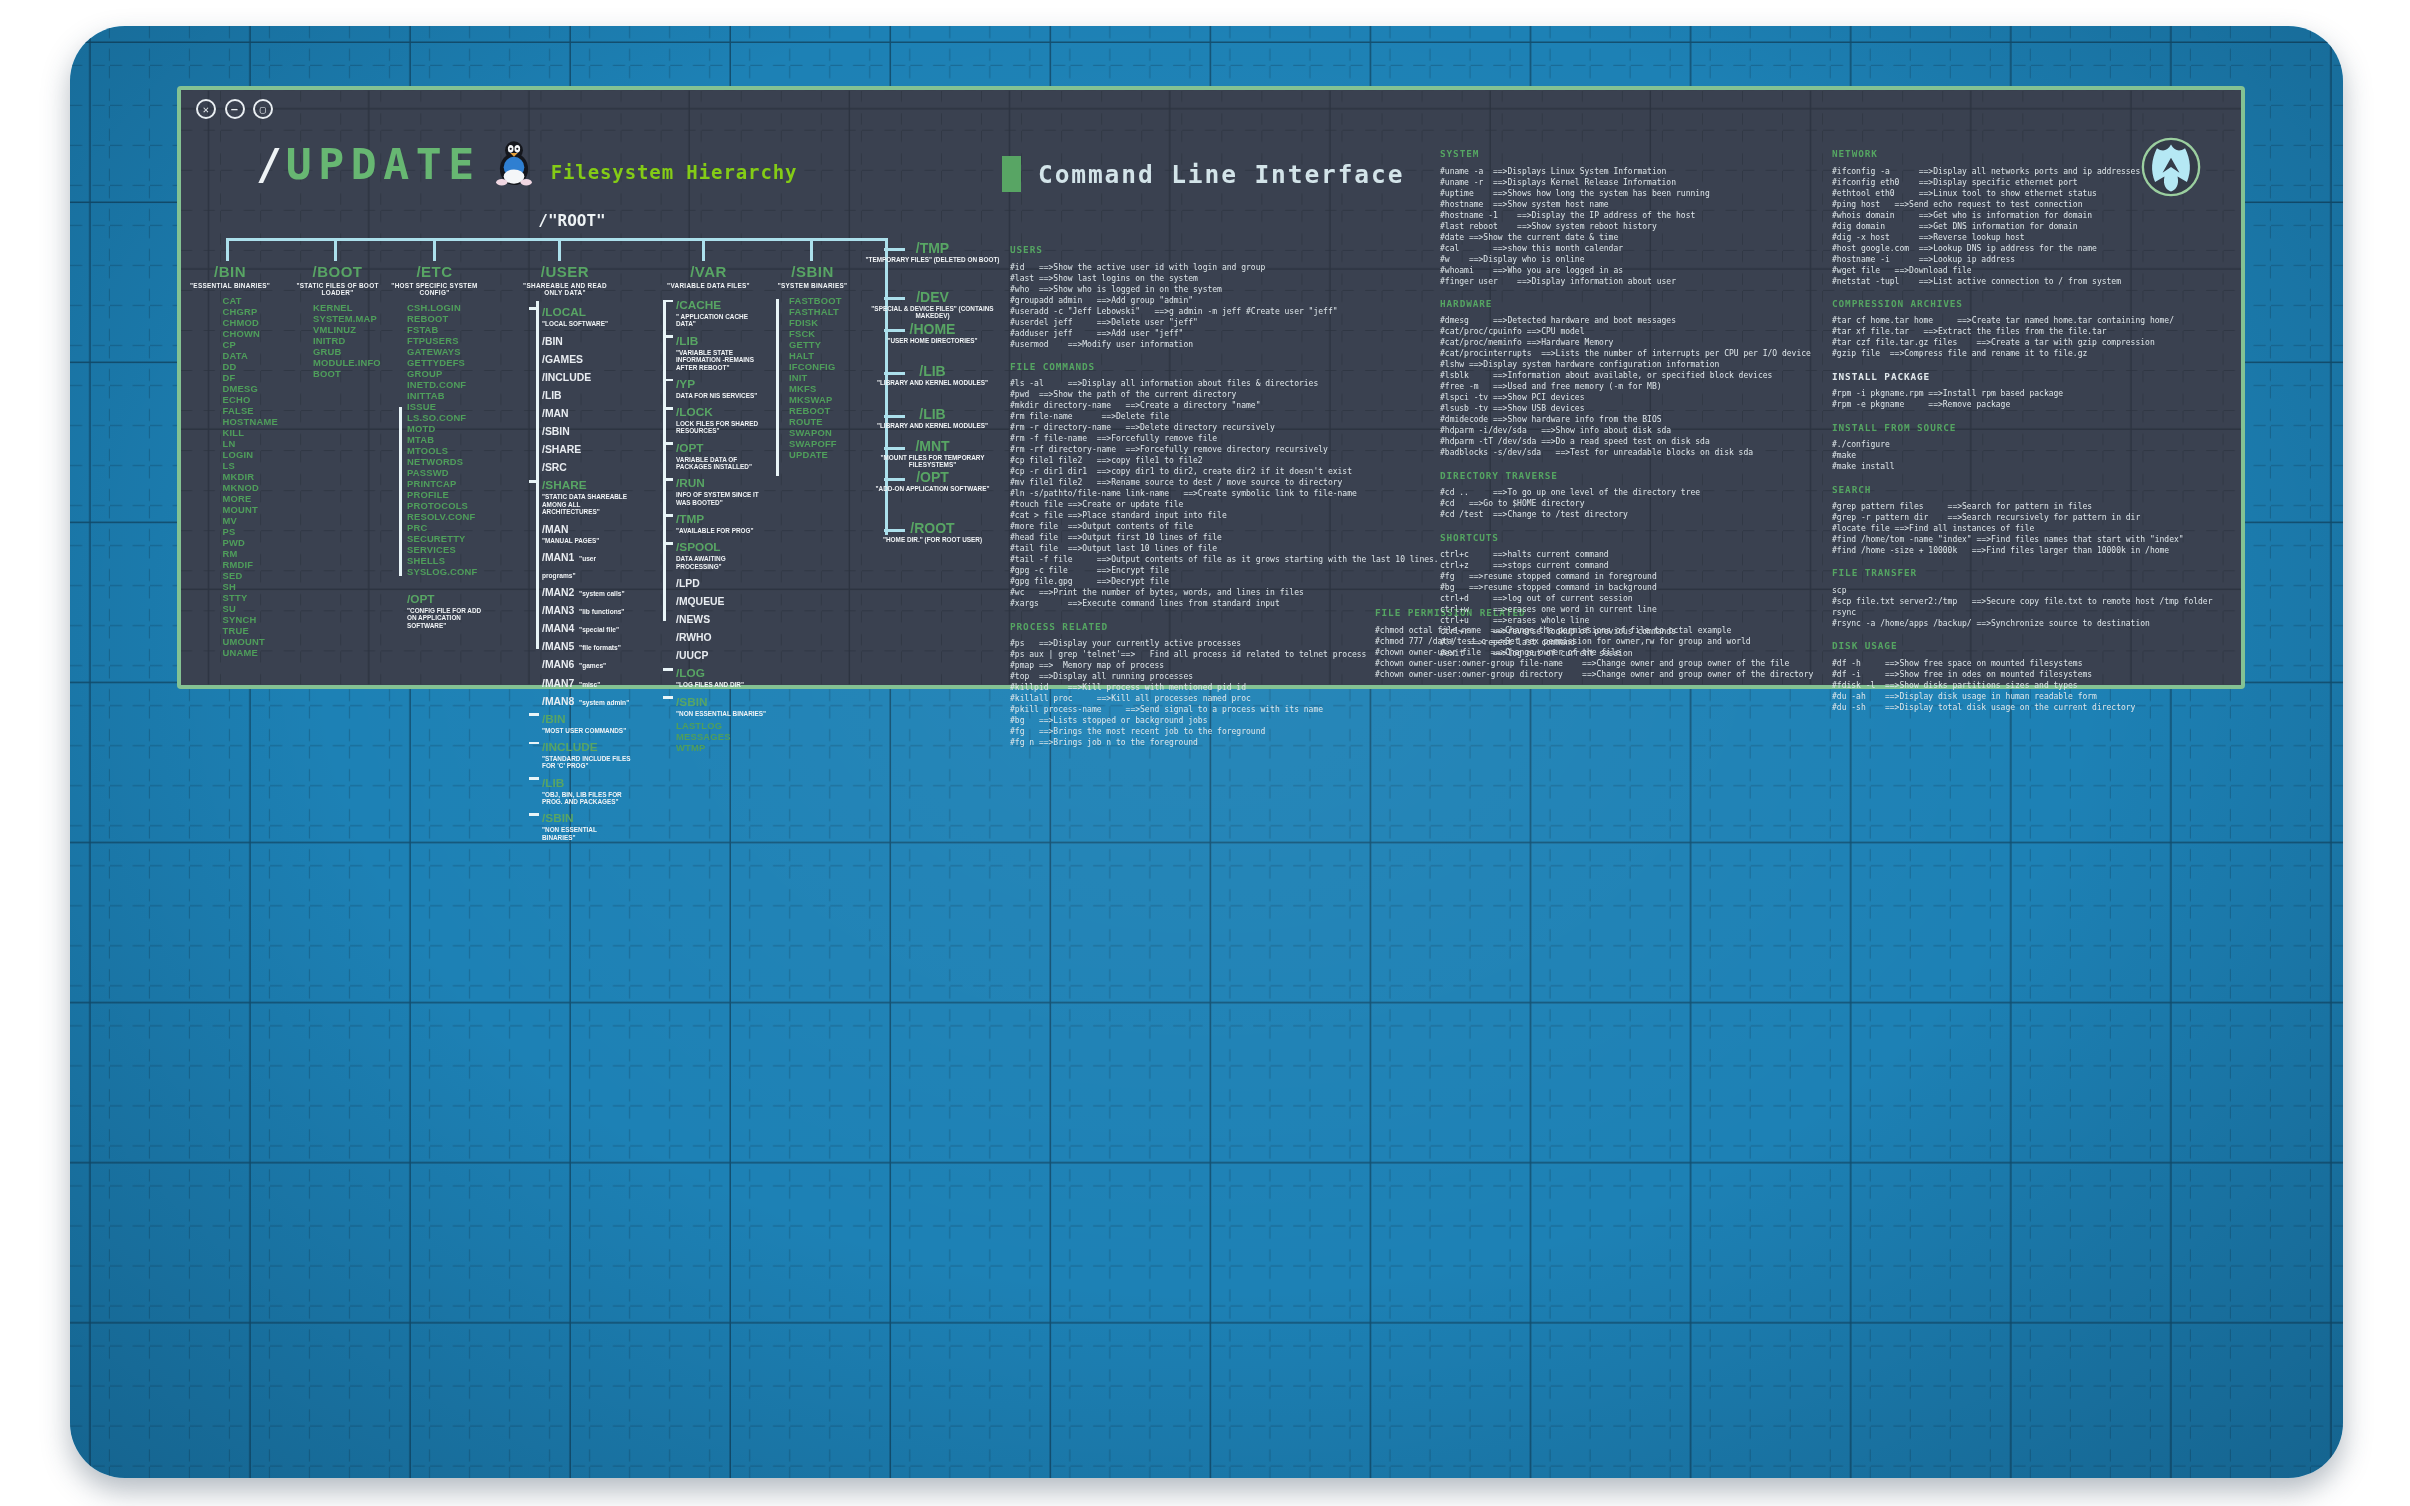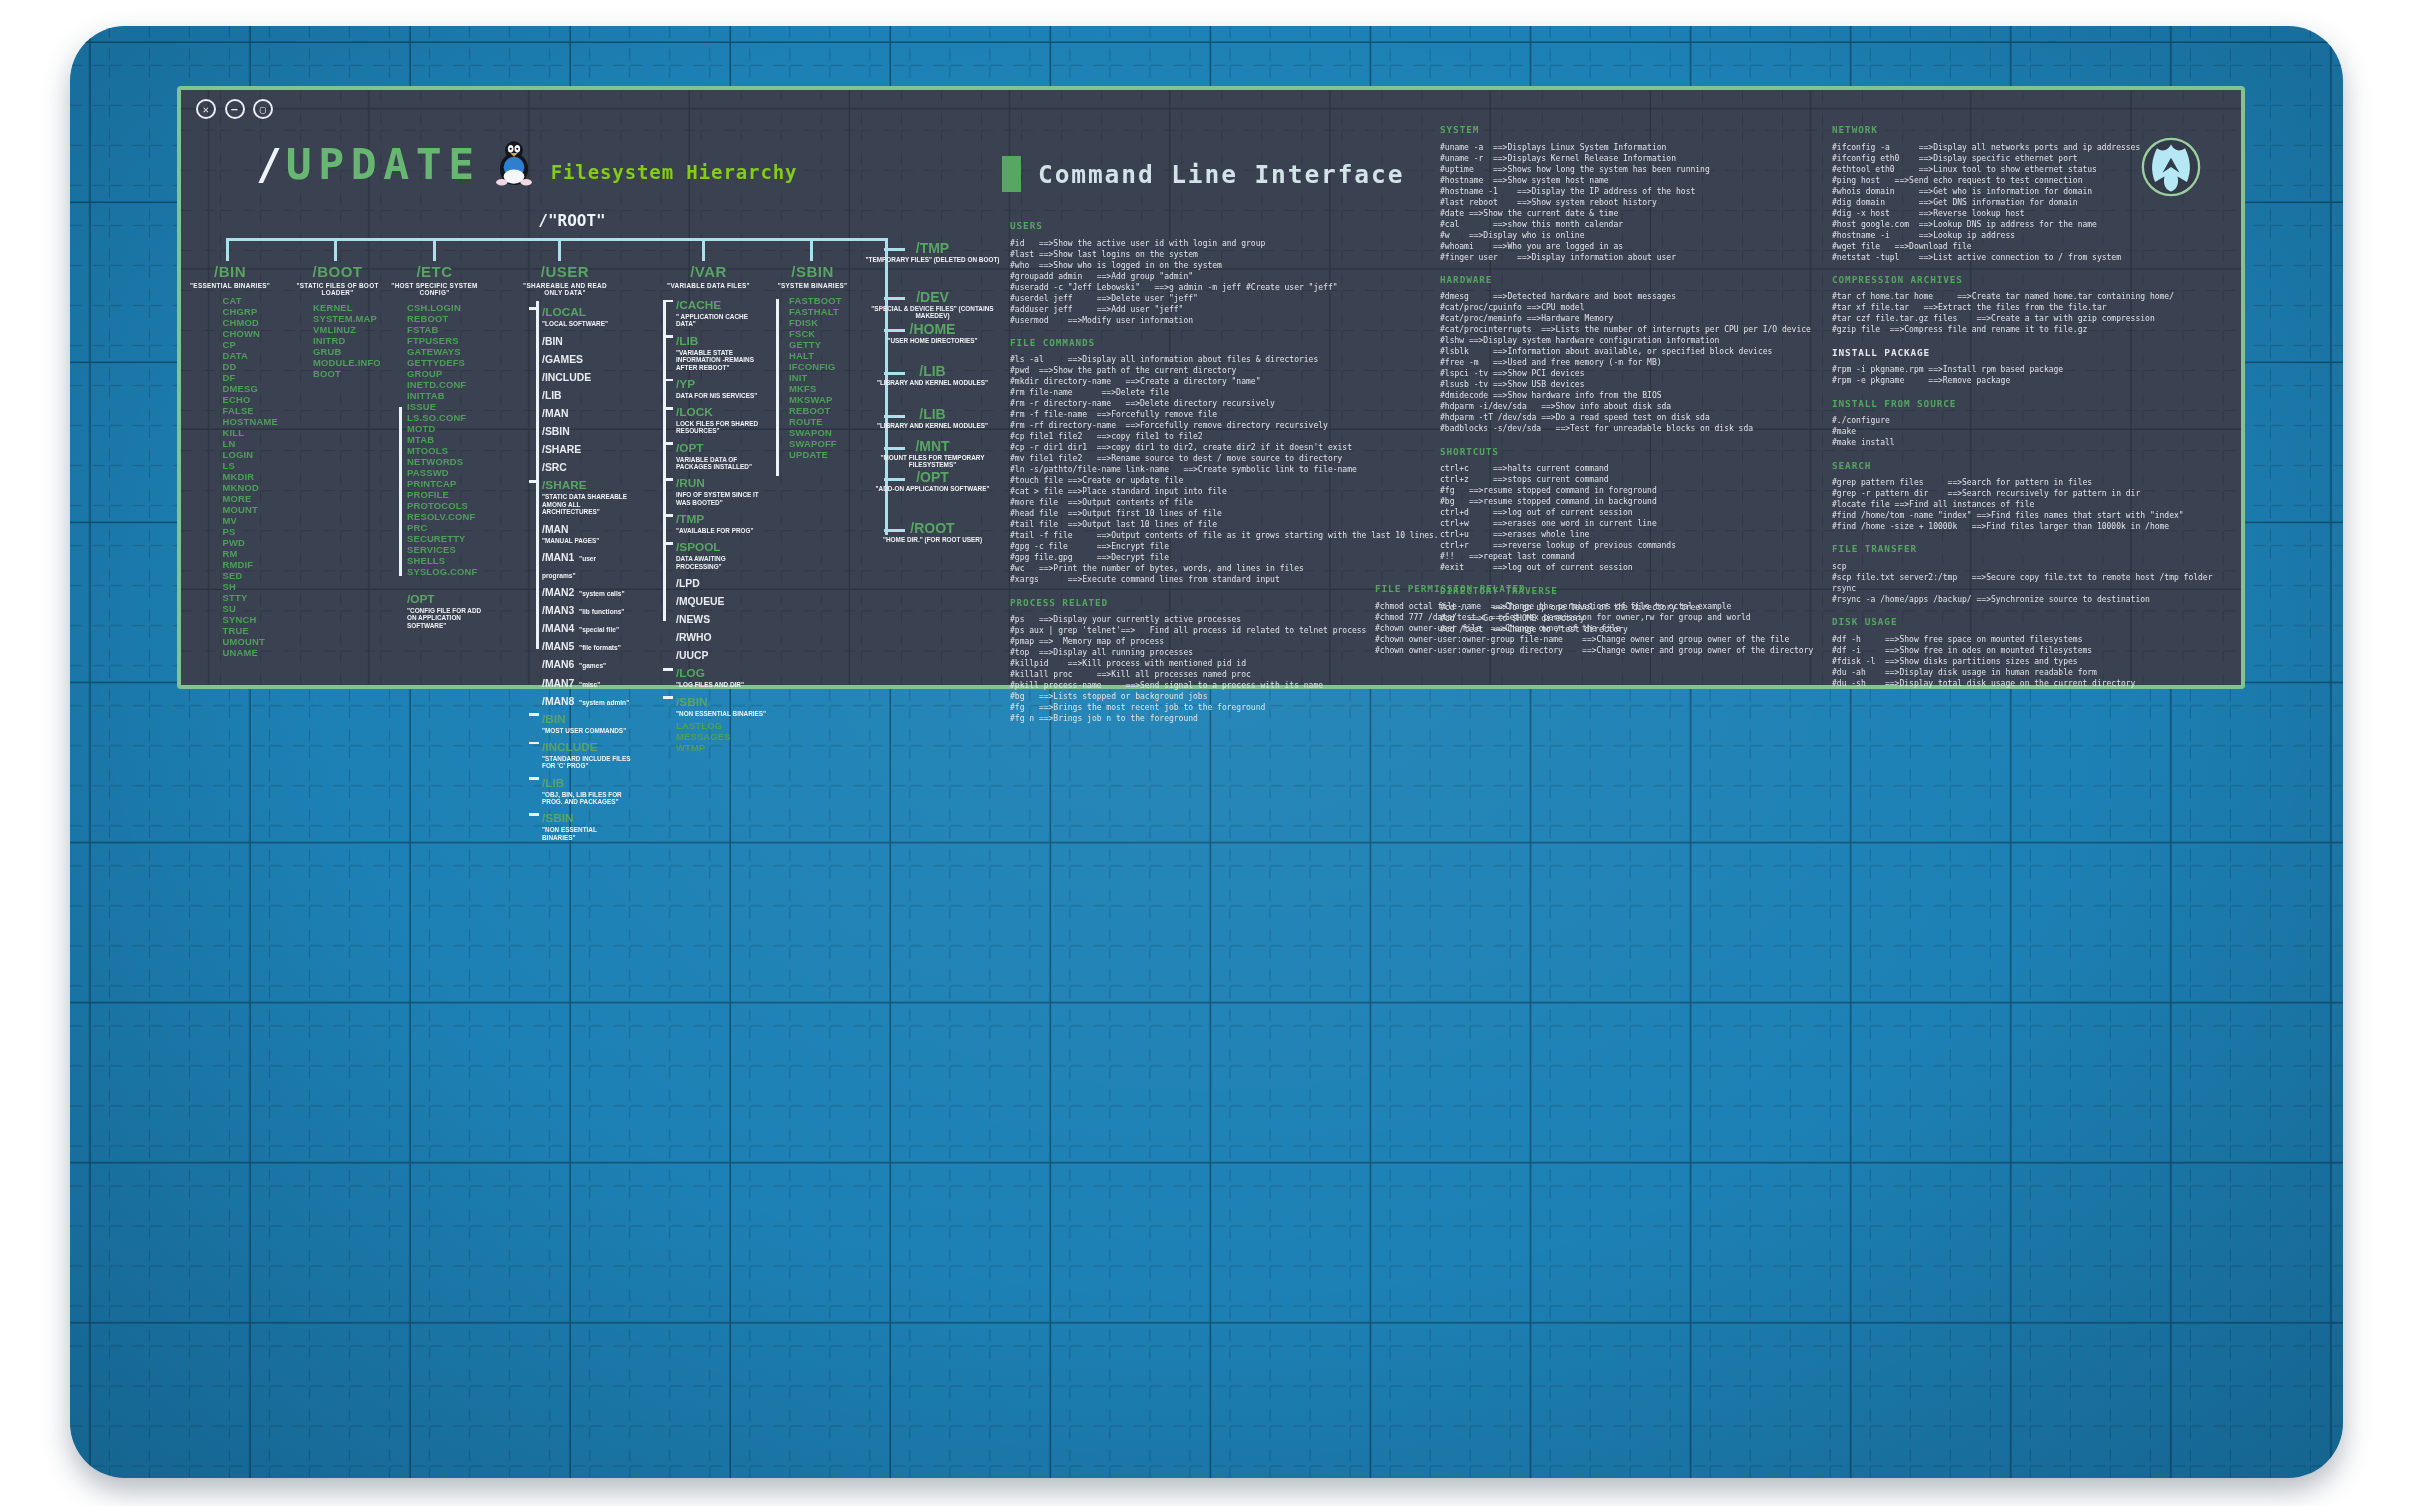--- a/index.html
+++ b/index.html
@@ -48,21 +48,21 @@
   .fs-entry.gap{margin-top:11.3px;}
   .col-line{position:absolute;width:3.3px;background:#e8f4f7;}
   
   .rb-item{position:absolute;left:683px;width:137px;text-align:center;}
   .rb-item .nm{font:bold 14px "Liberation Sans",sans-serif;color:#58a564;line-height:14px;}
   .rb-item .bd{font:bold 6.4px "Liberation Sans",sans-serif;color:#f1f4f6;line-height:7.5px;margin-top:0.9px;}
   
   .cli-title{position:absolute;left:821px;top:66px;display:flex;align-items:center;}
   .cli-block{width:19px;height:36px;background:#58a564;margin-right:17px;}
   .cli-title-text{font:bold 24.5px "DejaVu Sans Mono",monospace;color:#d3e4e9;letter-spacing:1.9px;}
-  .cli-col{position:absolute;}
+  .cli-col{position:absolute;margin-top:24px;}
   #cli-col1{left:829px;top:130px;width:433px;}
   #cli-fpr{left:1194px;top:493px;width:443px;}
   #cli-col2{left:1259px;top:34px;width:395px;}
   #cli-col3{left:1651px;top:34px;width:410px;}
   .cli-section{margin-bottom:11.3px;}
   .cli-h{font:bold 9.4px "DejaVu Sans Mono",monospace;color:#55a562;letter-spacing:0.9px;margin-bottom:6.6px;}
   .cli-h.white{color:#e2e9ec;}
   .cli-line{font:8px "DejaVu Sans Mono",monospace;color:#dfe7ea;line-height:11px;white-space:pre;}
   
   .logo{position:absolute;left:1960px;top:47px;width:60px;height:60px;}
@@ -438,37 +438,37 @@
             <div class="cli-line">#lsblk     ==&gt;Information about available, or specified block devices</div>
             <div class="cli-line">#free -m   ==&gt;Used and free memory (-m for MB)</div>
             <div class="cli-line">#lspci -tv ==&gt;Show PCI devices</div>
             <div class="cli-line">#lsusb -tv ==&gt;Show USB devices</div>
             <div class="cli-line">#dmidecode ==&gt;Show hardware info from the BIOS</div>
             <div class="cli-line">#hdparm -i/dev/sda   ==&gt;Show info about disk sda</div>
             <div class="cli-line">#hdparm -tT /dev/sda ==&gt;Do a read speed test on disk sda</div>
             <div class="cli-line">#badblocks -s/dev/sda   ==&gt;Test for unreadable blocks on disk sda</div>
           </div>
           <div class="cli-section">
+            <div class="cli-h">DIRECTORY TRAVERSE</div>
+            <div class="cli-line">#cd ..     ==&gt;To go up one level of the directory tree</div>
+            <div class="cli-line">#cd   ==&gt;Go to $HOME directory</div>
+            <div class="cli-line">#cd /test  ==&gt;Change to /test directory</div>
+          </div>
+          <div class="cli-section">
             <div class="cli-h">SHORTCUTS</div>
             <div class="cli-line">ctrl+c     ==&gt;halts current command</div>
             <div class="cli-line">ctrl+z     ==&gt;stops current command</div>
             <div class="cli-line">#fg   ==&gt;resume stopped command in foreground</div>
             <div class="cli-line">#bg   ==&gt;resume stopped command in background</div>
             <div class="cli-line">ctrl+d     ==&gt;log out of current session</div>
             <div class="cli-line">ctrl+w     ==&gt;erases one word in current line</div>
             <div class="cli-line">ctrl+u     ==&gt;erases whole line</div>
             <div class="cli-line">ctrl+r     ==&gt;reverse lookup of previous commands</div>
             <div class="cli-line">#!!   ==&gt;repeat last command</div>
             <div class="cli-line">#exit      ==&gt;log out of current session</div>
-          </div>
-          <div class="cli-section">
-            <div class="cli-h">DIRECTORY TRAVERSE</div>
-            <div class="cli-line">#cd ..     ==&gt;To go up one level of the directory tree</div>
-            <div class="cli-line">#cd   ==&gt;Go to $HOME directory</div>
-            <div class="cli-line">#cd /test  ==&gt;Change to /test directory</div>
           </div>
         </div>
       <div id="cli-col3" class="cli-col">
           <div class="cli-section">
             <div class="cli-h">NETWORK</div>
             <div class="cli-line">#ifconfig -a      ==&gt;Display all networks ports and ip addresses</div>
             <div class="cli-line">#ifconfig eth0    ==&gt;Display specific ethernet port</div>
             <div class="cli-line">#ethtool eth0     ==&gt;Linux tool to show ethernet status</div>
             <div class="cli-line">#ping host   ==&gt;Send echo request to test connection</div>
             <div class="cli-line">#whois domain     ==&gt;Get who is information for domain</div>

